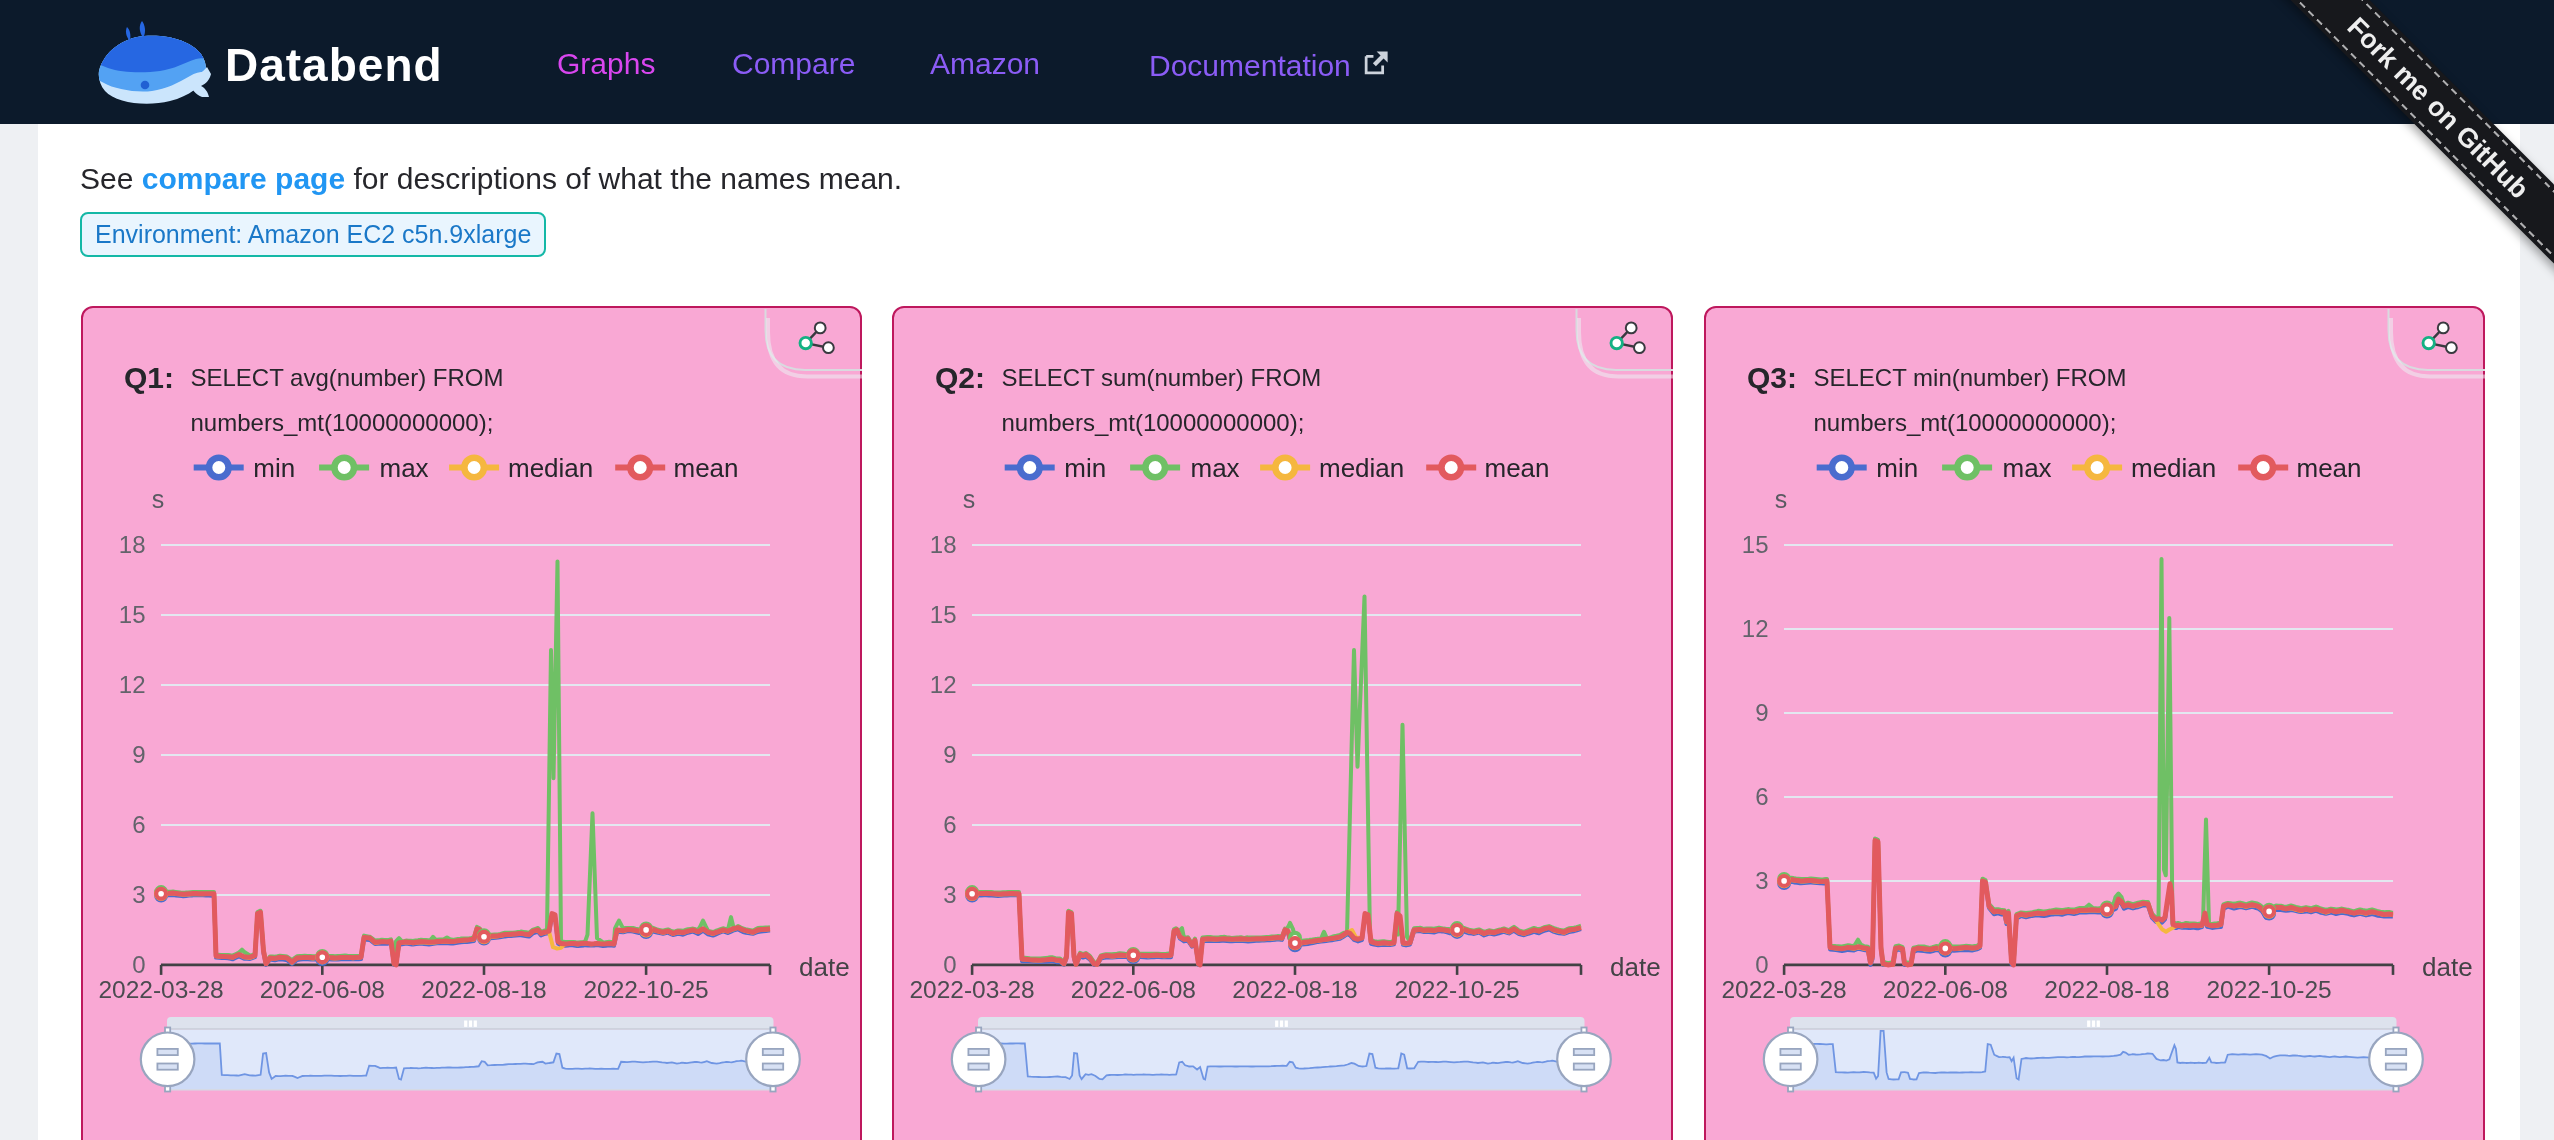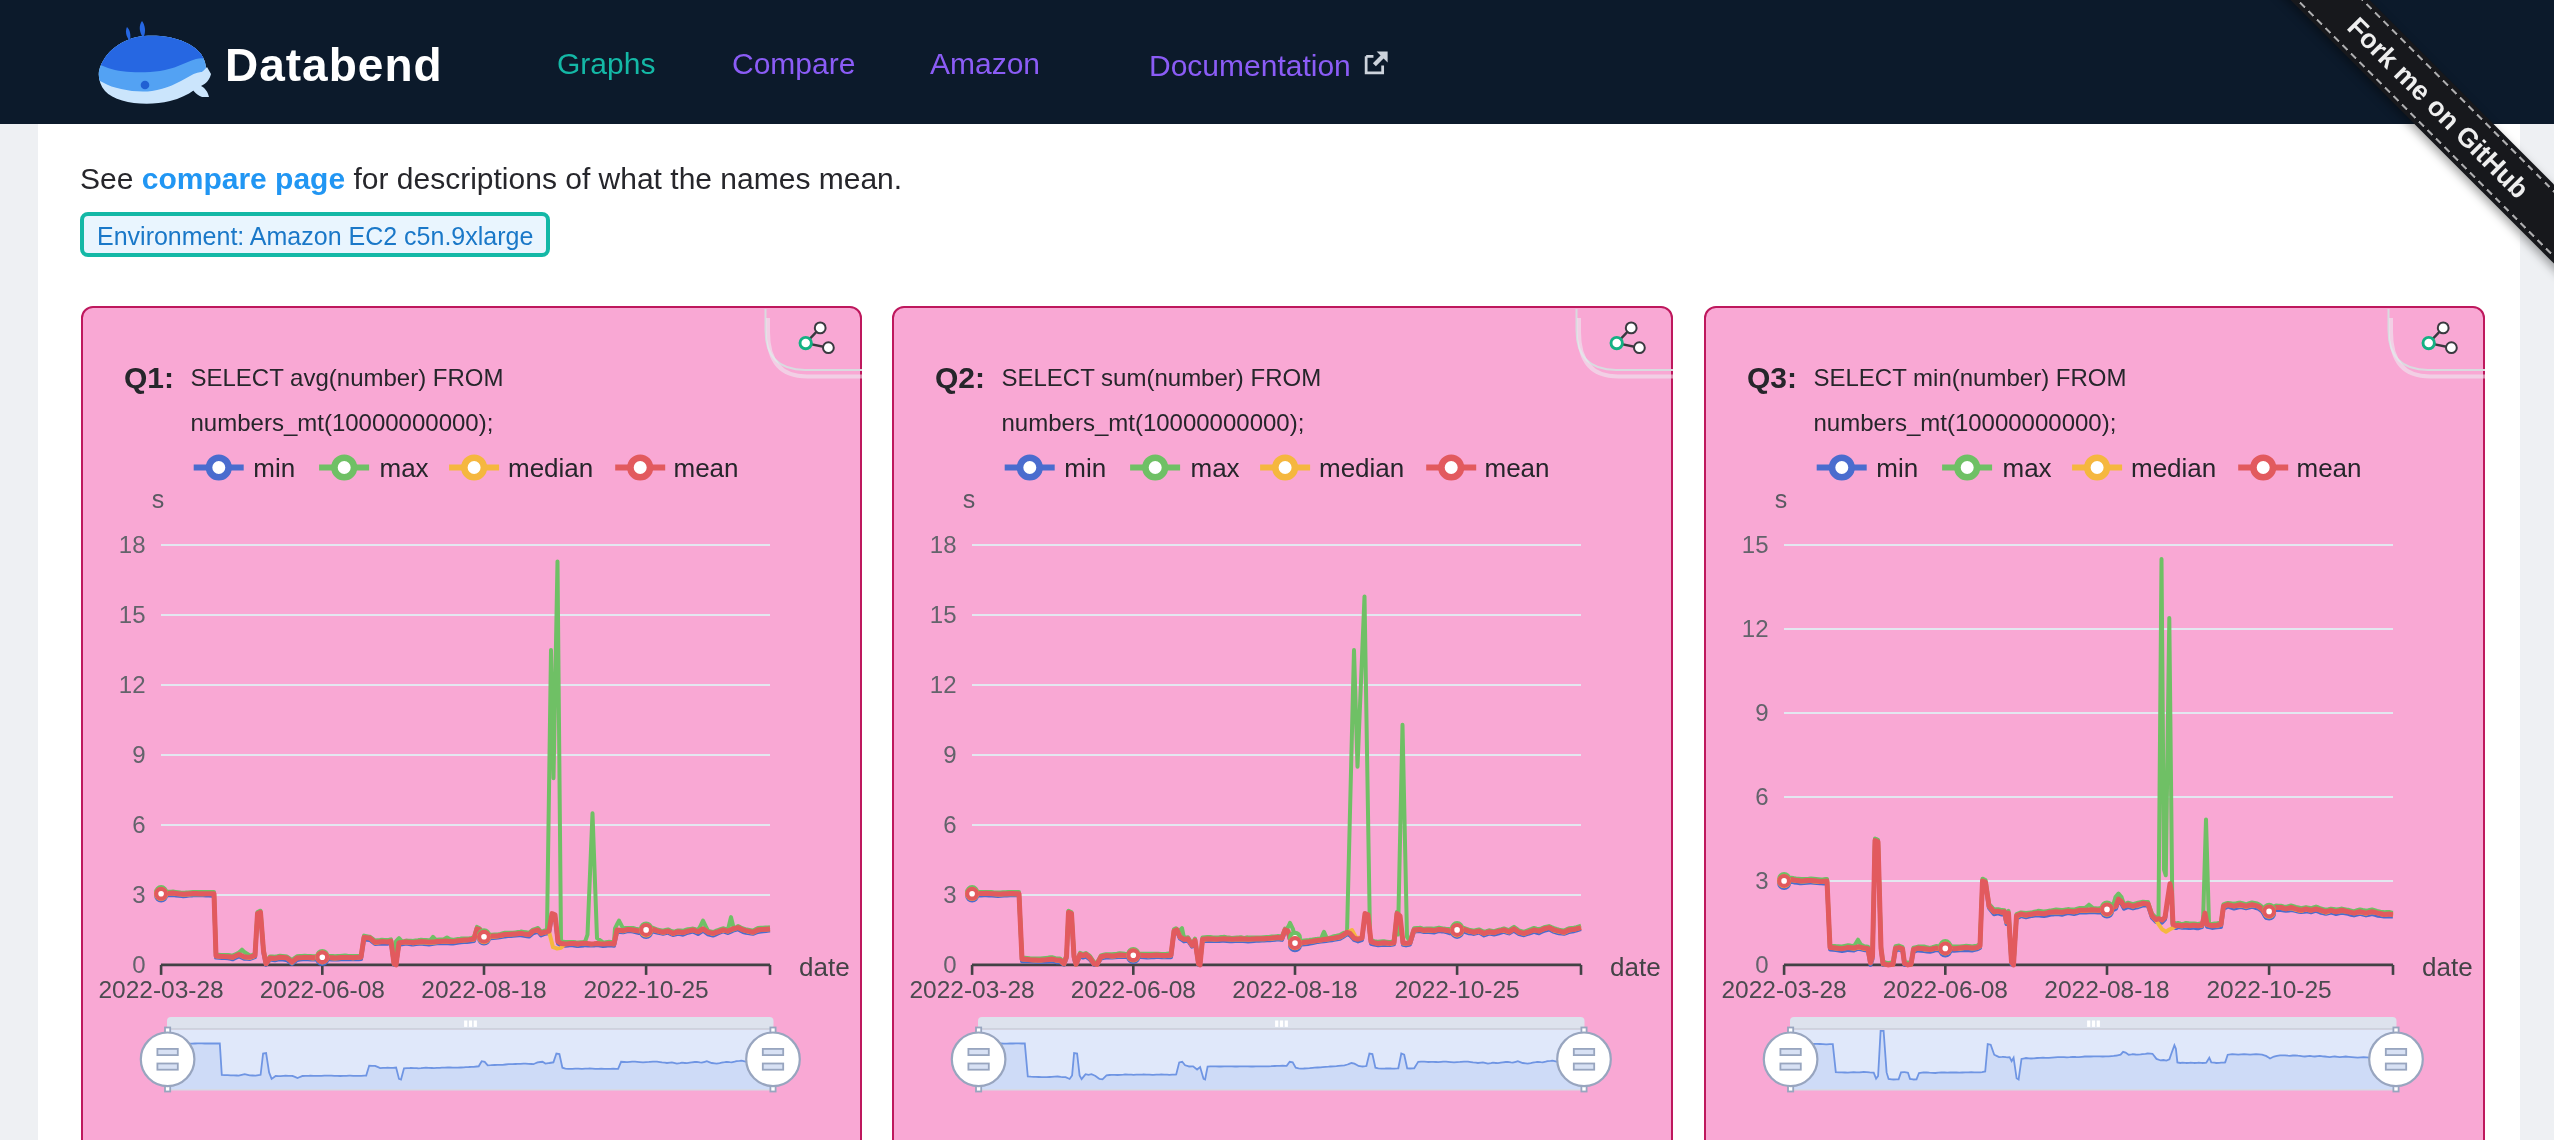--- a/index.html
+++ b/index.html
@@ -1,26 +1,26 @@
 <!DOCTYPE html>
 <html><head><meta charset="utf-8"><title>Databend Perf</title>
 <style>
 * { margin:0; padding:0; box-sizing:border-box; }
 html,body { width:2554px; height:1140px; overflow:hidden; background:#fff;
   font-family:"Liberation Sans",sans-serif; position:relative; }
 .header { position:absolute; left:0; top:0; width:2554px; height:124px; background:#0c1a2b;padding-left:31px; }
 .logo { position:absolute; left:98px; top:21px; }
 .brand { position:absolute; left:225px; top:38px; color:#fff; font-size:46px; font-weight:bold; letter-spacing:1px; }
 .nav a { position:absolute; top:47px; font-size:30px; color:#8b5cf6; text-decoration:none; }
-.nav .active { color:#14b8a6; }
+.nav .active { color:#d946ef; }
 .scrollstrip { position:absolute; right:0; top:124px; width:34px; height:1016px; background:#eef0f3; }
 .scrollstripL { position:absolute; left:0; top:124px; width:38px; height:1016px; background:#eef0f3; }
 .seetext { position:absolute; left:80px; top:162px; font-size:30px; color:#26262b; }
 .seetext a { color:#2196f3; text-decoration:none;font-weight:bold; }
-.envbox { position:absolute; left:80px; top:212px; height:45px; border:4px solid #14b8a6; background:#e9f5fe;
+.envbox { position:absolute; left:80px; top:212px; height:45px; border:2px solid #14b8a6; background:#e9f5fe;
   border-radius:8px; color:#1a78c8; font-size:25px; line-height:41px; padding:0 13px; }
 .card { position:absolute; top:306px; width:781px; height:845px; border:2px solid #be185d; border-radius:12px; background:#f9a8d4; }
 .ribbon { position:absolute; left:2158px; top:80px; width:560px; height:56px; background:#17181c;
   transform:rotate(45deg); text-align:center; color:#eee; font-size:27px; font-weight:bold; line-height:56px;
   box-shadow:0 4px 10px rgba(0,0,0,0.35); }
 .ribbon:before { content:""; position:absolute; left:0; right:0; top:4px; height:2px;
   background:repeating-linear-gradient(90deg, rgba(255,255,255,0.65) 0 7px, transparent 7px 12px); }
 .ribbon:after { content:""; position:absolute; left:0; right:0; bottom:4px; height:2px;
   background:repeating-linear-gradient(90deg, rgba(255,255,255,0.65) 0 7px, transparent 7px 12px); }
 </style></head>

